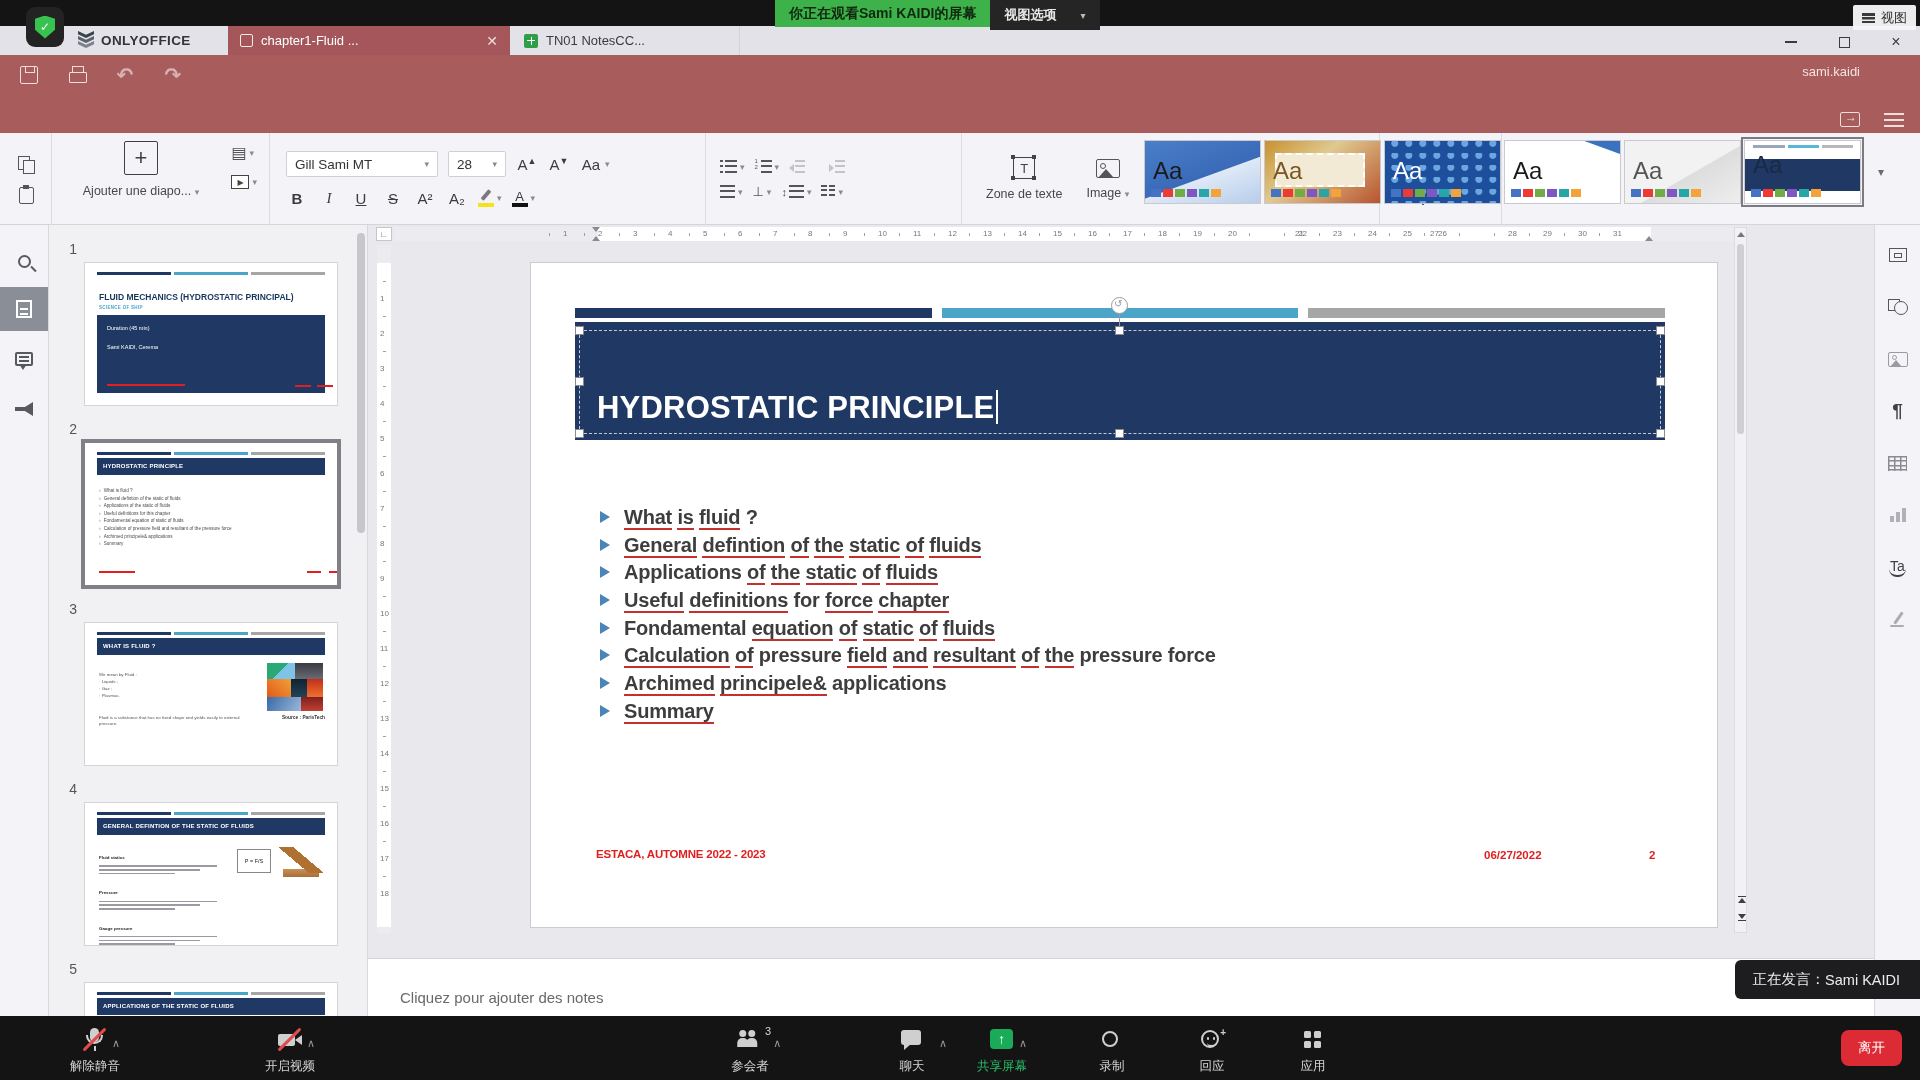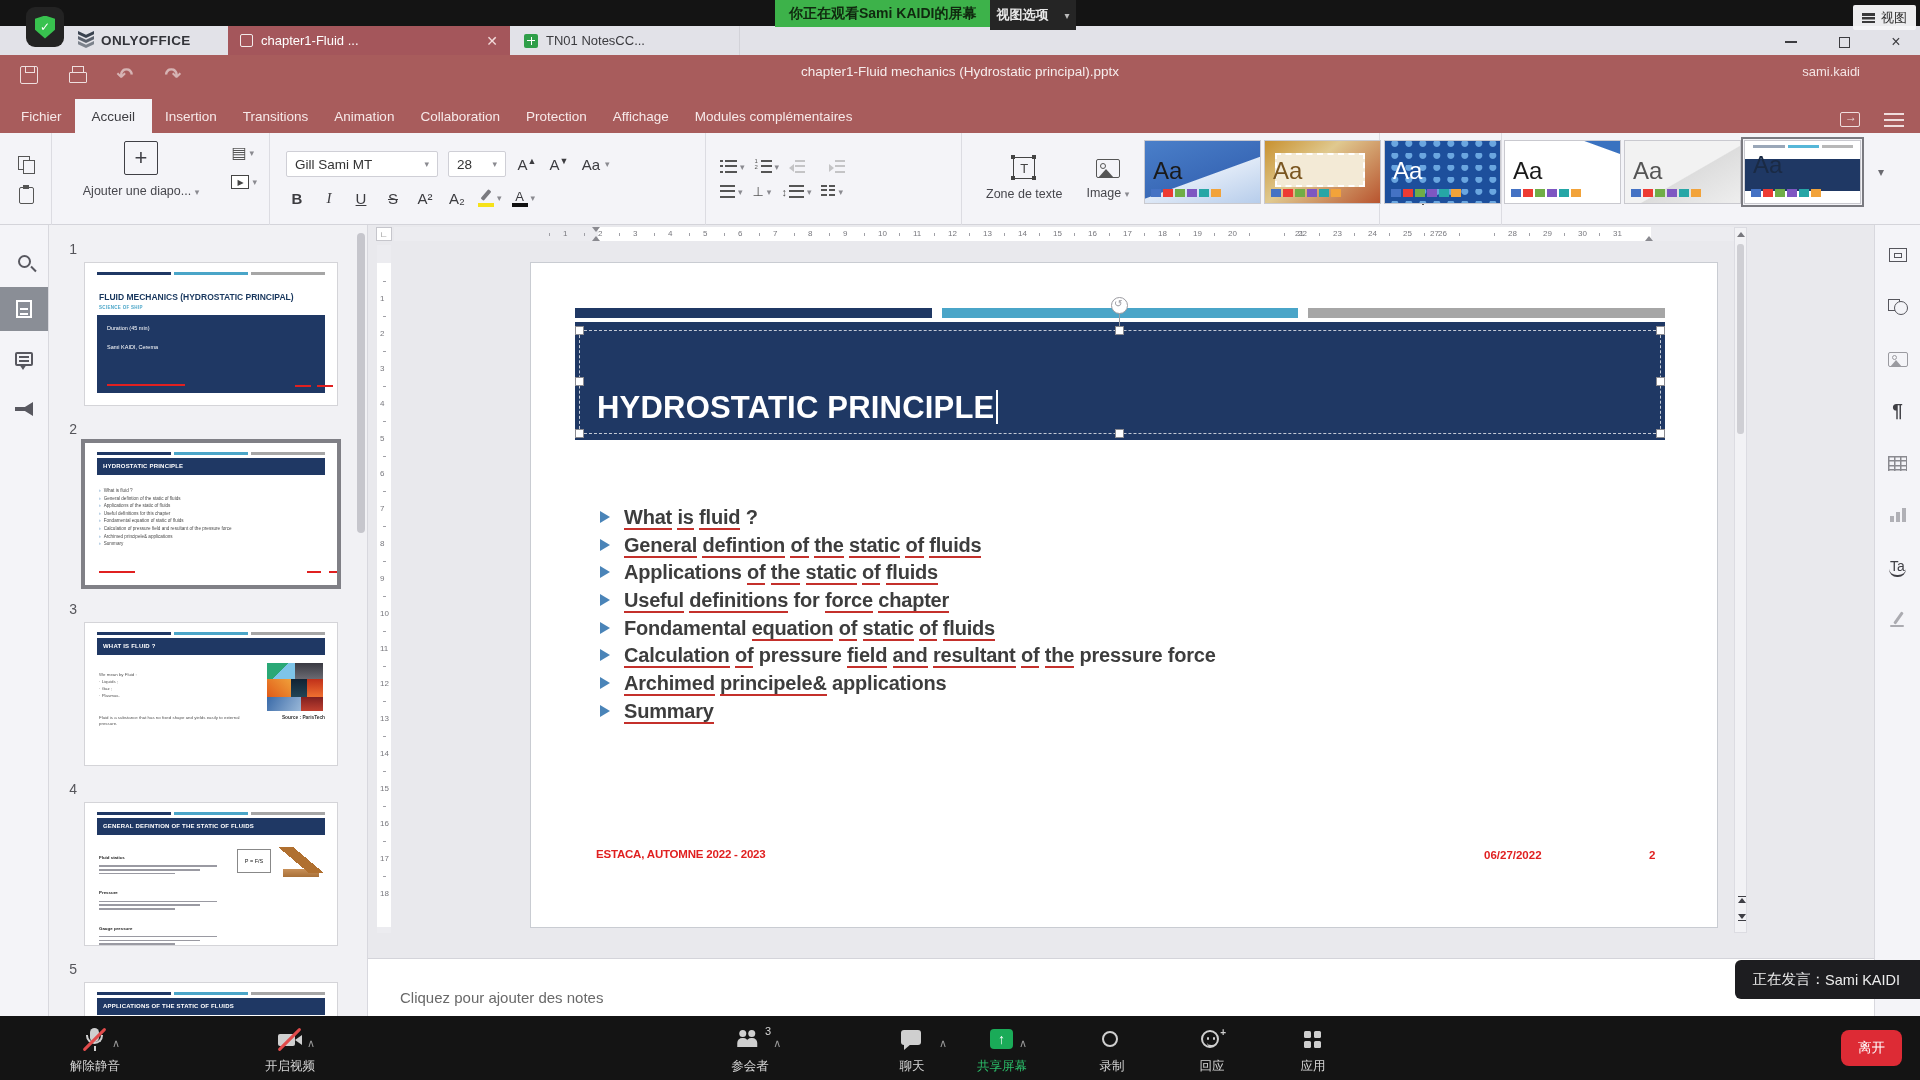--- a/index.html
+++ b/index.html
@@ -5,21 +5,21 @@
   * { margin:0; padding:0; box-sizing:border-box; }
   html,body { width:1920px; height:1080px; overflow:hidden; background:#e9e9ed;
     font-family:"Liberation Sans","DejaVu Sans",sans-serif; }
 
   
   #zoom-topbar { position:absolute; left:0; top:0; width:1920px; height:26px; background:#141414; z-index:40; }
   #watch-wrap { position:absolute; left:775px; top:0; display:flex; z-index:45; }
   #watch-badge { height:27px; background:#3db24a; color:#10290f; font-size:14px; font-weight:700;
     display:flex; align-items:center; padding:0 14px; }
   #view-options { height:30px; background:#252525; color:#e8e8e8; font-size:13px; font-weight:700;
-    display:flex; align-items:center; gap:16px; padding:0 6px; cursor:default; }
+    display:flex; align-items:center; gap:24px; padding:0 14px; cursor:default; }
   #view-options .chev { font-size:10px; color:#bbb; }
   #view-box { position:absolute; right:4px; top:5px; height:25px; background:rgba(246,246,248,.96);
     border-radius:2px; display:flex; align-items:center; gap:6px; padding:0 9px; z-index:60; color:#2e2e2e; font-size:13px; }
   .grid-glyph { width:13px; height:10px; display:inline-block;
     background:
       linear-gradient(#3a3a3a,#3a3a3a) 0 0/13px 3px no-repeat,
       linear-gradient(#3a3a3a,#3a3a3a) 0 4.5px/13px 2.5px no-repeat,
       linear-gradient(#3a3a3a,#3a3a3a) 0 8px/13px 2px no-repeat; }
 
   
@@ -437,33 +437,21 @@
   <div class="win-ctl" id="win-close">×</div>
 </div>
 
 <div id="doc-header">
   <div id="quick-icons">
     <span class="q-ic sv-ic"></span>
     <span class="q-ic pr-ic"></span>
     <span class="q-ic undo-ic">↶</span>
     <span class="q-ic redo-ic">↷</span>
   </div>
-  <div id="doc-title">chapter1-Fluid mechanics (Hydrostatic principal).pptx</div>
   <div id="user-name">sami.kaidi</div>
-  <div id="menu-row">
-      <div class="menu-item">Fichier</div>
-      <div class="menu-item active">Accueil</div>
-      <div class="menu-item">Insertion</div>
-      <div class="menu-item">Transitions</div>
-      <div class="menu-item">Animation</div>
-      <div class="menu-item">Collaboration</div>
-      <div class="menu-item">Protection</div>
-      <div class="menu-item">Affichage</div>
-      <div class="menu-item">Modules complémentaires</div>
-    </div>
   <div id="menu-right-icons">
     <span class="folder-ic"></span>
     <span class="burger-ic"></span>
   </div>
 </div>
 
 <div id="ribbon">
   <div class="rb-sec" id="sec-clip">
     <div class="rb-col">
       <span class="copy-ic"></span>

